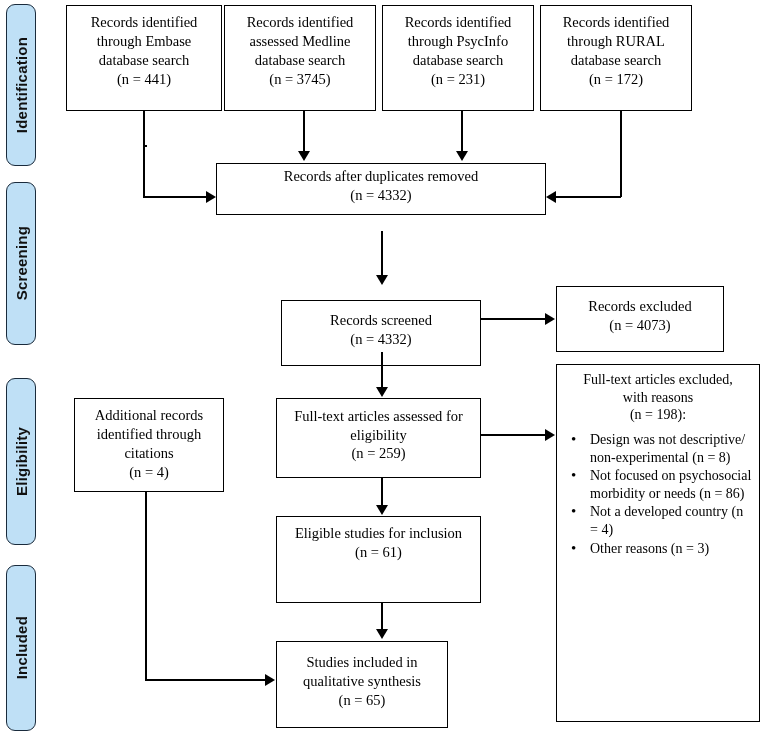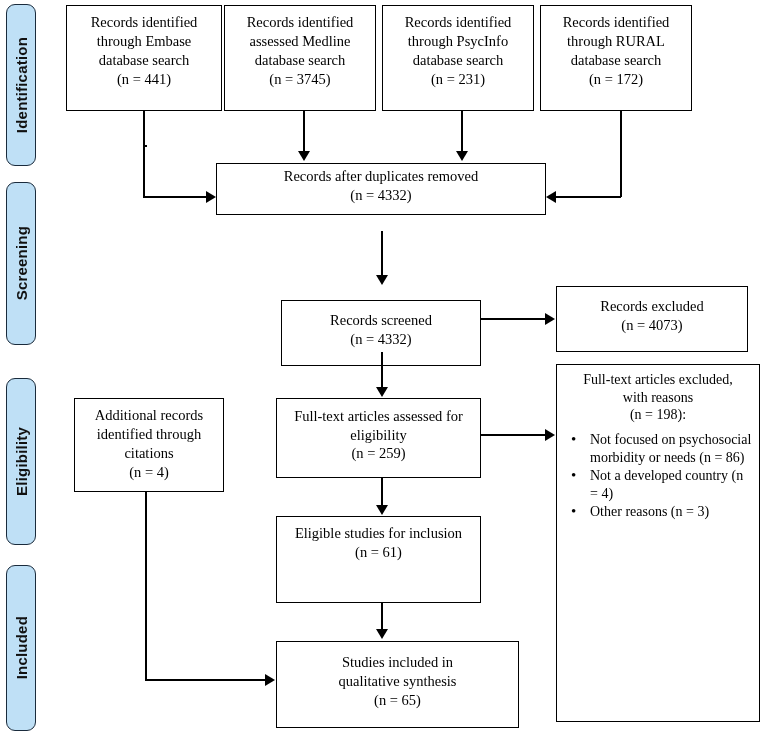--- a/index.html
+++ b/index.html
@@ -188,21 +188,21 @@
 
   <div class="seg v" style="left:620px; top:111px; height:86px;"></div>
   <div class="seg h" style="left:556px; top:196px; width:65px;"></div>
   <div class="arrowhead left" style="left:546px; top:191px;"></div>
 
   <div class="fbox center-v" style="left:281px; top:300px; width:200px; height:66px;">
     <span class="line">Records screened</span>
     <span class="line">(n = 4332)</span>
   </div>
 
-  <div class="fbox center-v" style="left:556px; top:286px; width:192px; height:66px;">
+  <div class="fbox center-v" style="left:556px; top:286px; width:168px; height:66px;">
     <span class="line">Records excluded</span>
     <span class="line">(n = 4073)</span>
   </div>
 
   <div class="seg v" style="left:381px; top:231px; height:45px;"></div>
   <div class="arrowhead down" style="left:376px; top:275px;"></div>
 
   <div class="seg h" style="left:481px; top:318px; width:65px;"></div>
   <div class="arrowhead right" style="left:545px; top:313px;"></div>
 
@@ -217,41 +217,42 @@
     <span class="line">Full-text articles assessed for</span>
     <span class="line">eligibility</span>
     <span class="line">(n = 259)</span>
   </div>
 
   <div class="fbox reasons" style="left:556px; top:364px; width:204px; height:358px;">
     <span class="head">Full-text articles excluded,</span>
     <span class="head">with reasons</span>
     <span class="head">(n = 198):</span>
     <ul>
+      <li>Design was not descriptive/ non-experimental (n = 8)</li>
       <li>Not focused on psychosocial morbidity or needs (n = 86)</li>
       <li>Not a developed country (n = 4)</li>
       <li>Other reasons (n = 3)</li>
     </ul>
   </div>
 
   <div class="seg v" style="left:381px; top:352px; height:36px;"></div>
   <div class="arrowhead down" style="left:376px; top:387px;"></div>
 
   <div class="seg h" style="left:481px; top:434px; width:65px;"></div>
   <div class="arrowhead right" style="left:545px; top:429px;"></div>
 
   <div class="fbox" style="left:276px; top:516px; width:205px; height:87px;">
     <span class="line">Eligible studies for inclusion</span>
     <span class="line">(n = 61)</span>
   </div>
 
   <div class="seg v" style="left:381px; top:478px; height:28px;"></div>
   <div class="arrowhead down" style="left:376px; top:505px;"></div>
 
-  <div class="fbox center-v" style="left:276px; top:641px; width:243px; height:87px;">
+  <div class="fbox center-v" style="left:276px; top:641px; width:172px; height:87px;">
     <span class="line">Studies included in</span>
     <span class="line">qualitative synthesis</span>
     <span class="line">(n = 65)</span>
   </div>
 
   <div class="seg v" style="left:381px; top:603px; height:27px;"></div>
   <div class="arrowhead down" style="left:376px; top:629px;"></div>
 
   <div class="seg v" style="left:145px; top:492px; height:188px;"></div>
   <div class="seg h" style="left:145px; top:679px; width:121px;"></div>

